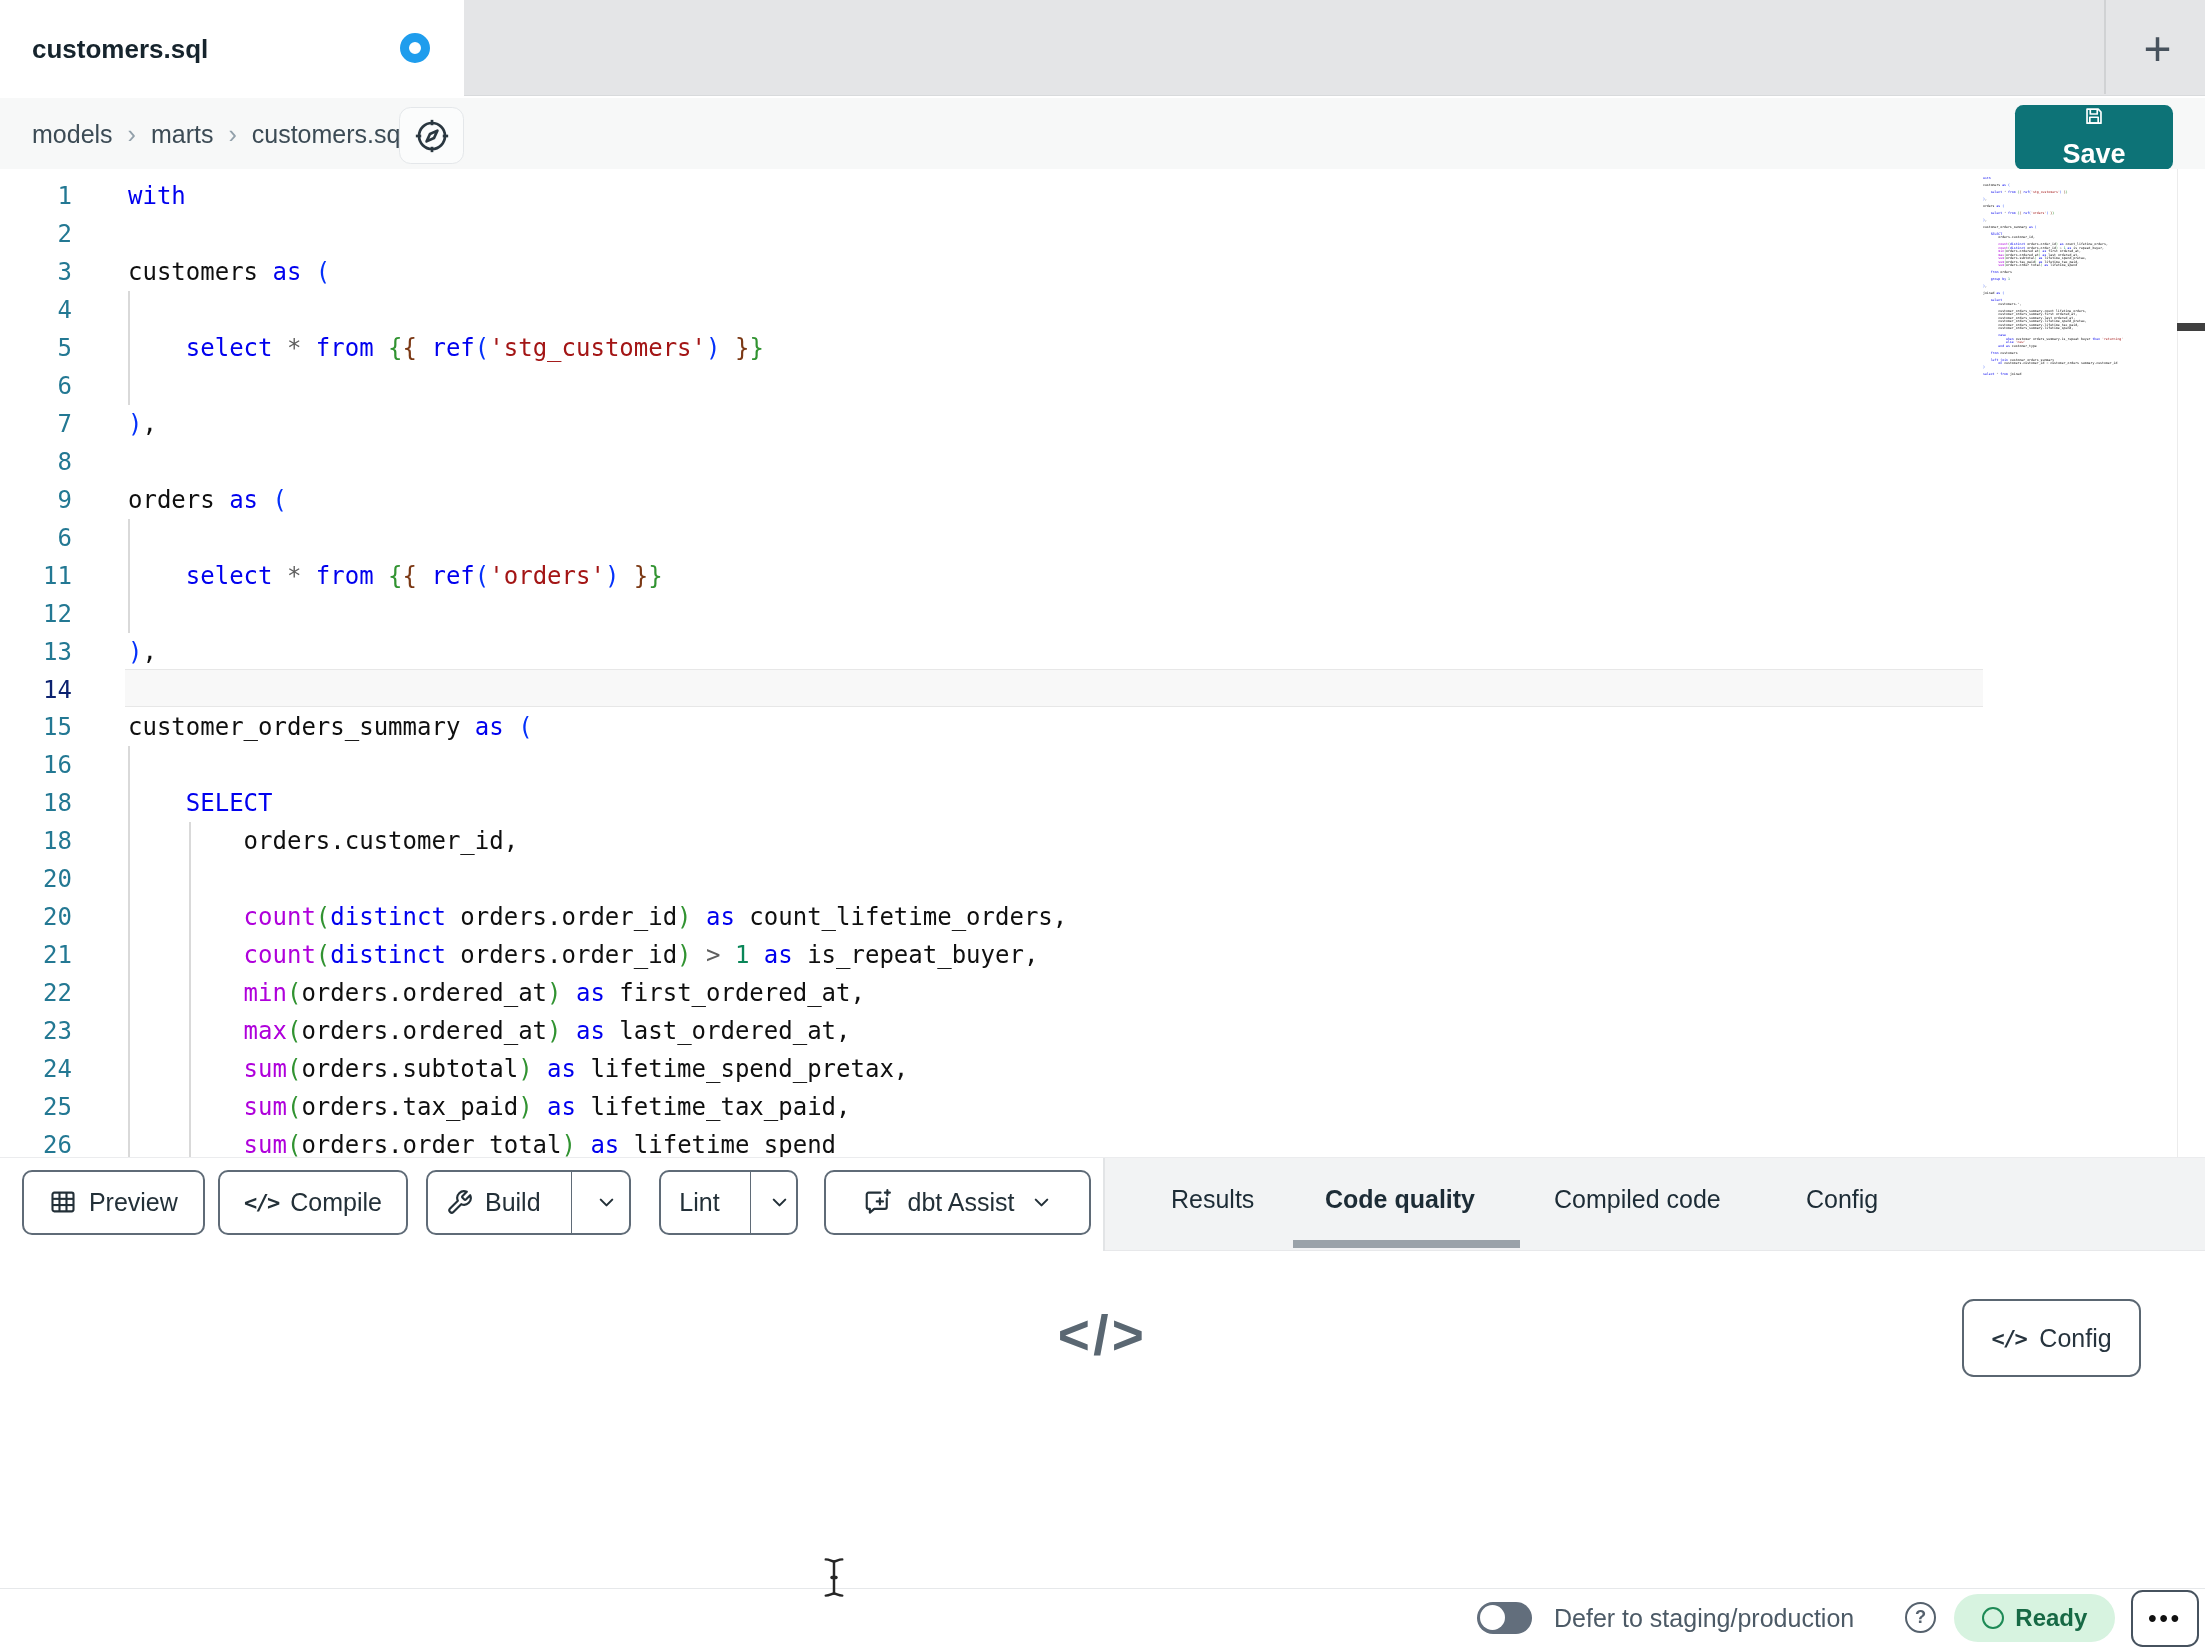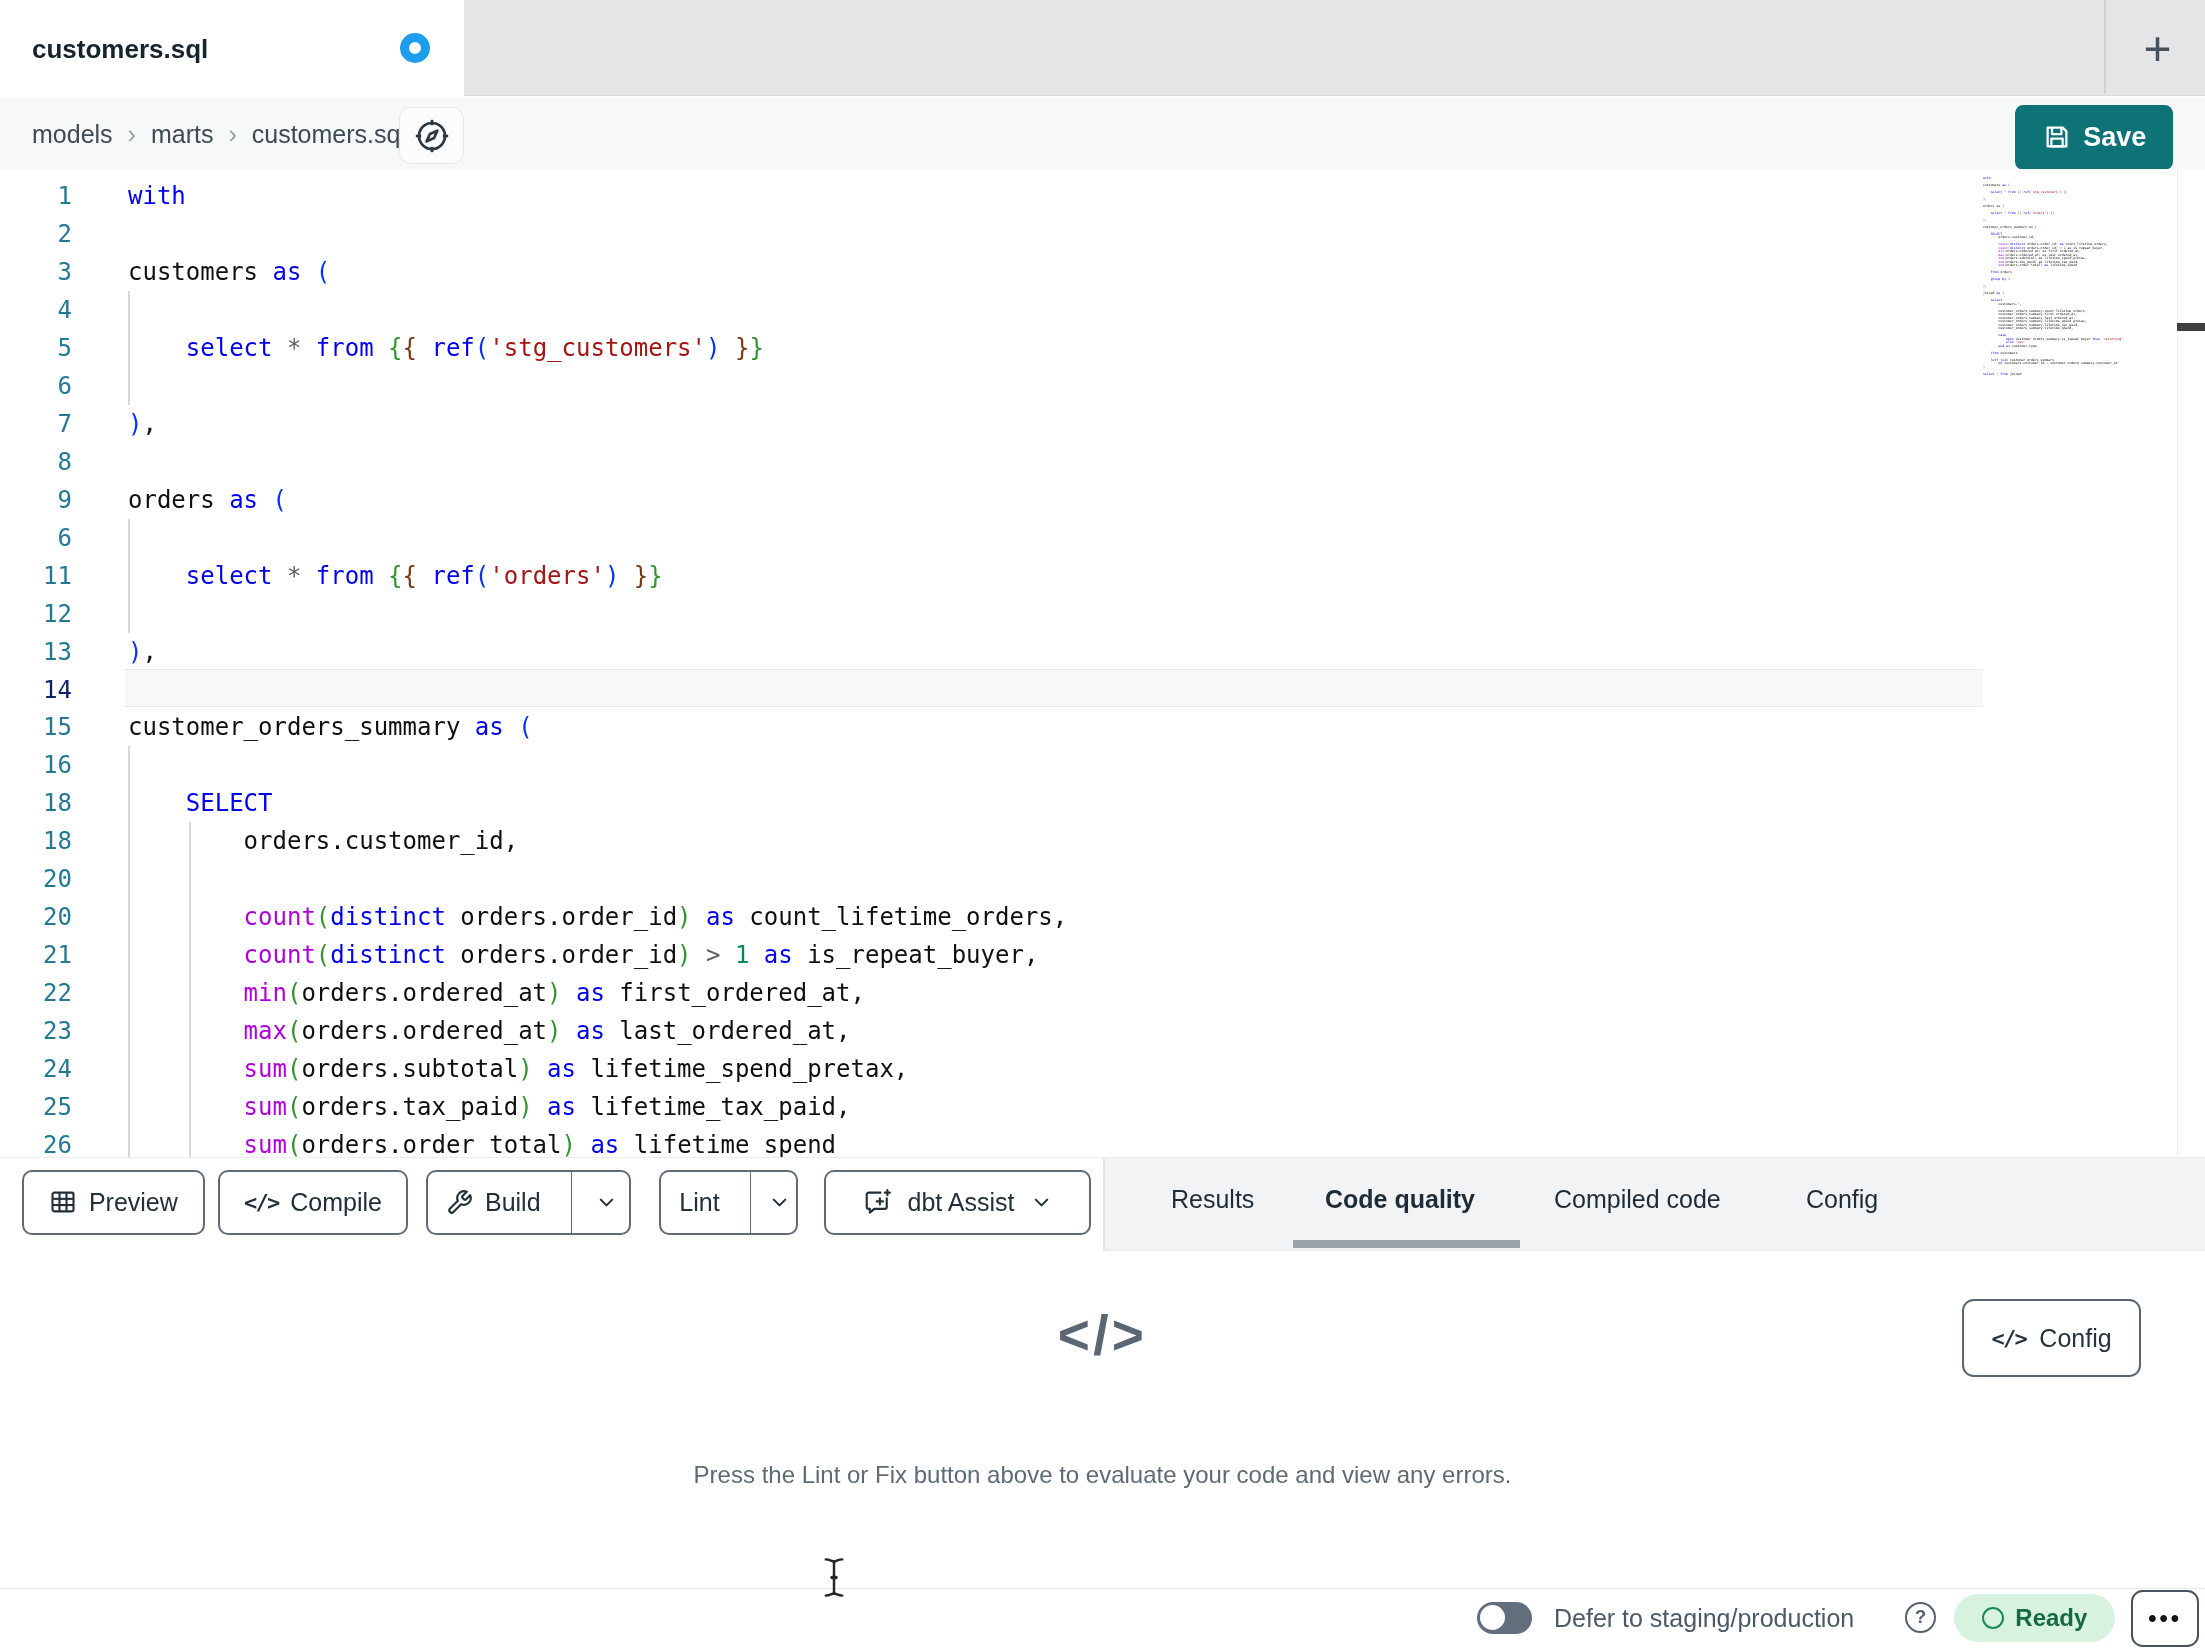--- a/index.html
+++ b/index.html
@@ -13,21 +13,21 @@
   .tab-title { margin-left:32px; font-size:26px; font-weight:700; color:#16242d; }
   .dirty-dot { position:absolute; left:400px; top:33px; width:30px; height:30px; border:9.2px solid #1f9ded; border-radius:50%; background:#fff; }
   .tabbar-sep { position:absolute; left:2104px; top:0; width:1.7px; height:94px; background:#d0d2d4; }
   .new-tab { position:absolute; left:2124px; top:8.3px; width:67px; height:80px; display:flex; align-items:center; justify-content:center; font-size:48px; font-weight:200; color:#47525d; cursor:pointer; }
 
   
   .crumbbar { position:absolute; left:0; top:98px; width:2205px; height:72px; background:#f7f8f8; border-bottom:1.7px solid #ebecee; }
   .crumbs { position:absolute; left:32px; top:0; height:72px; display:flex; align-items:center; gap:15px; font-size:25px; color:#3c4b55; }
   .crumb-sep { color:#93a1ab; font-size:25px; }
   .compass-btn { position:absolute; left:399px; top:9.2px; width:65px; height:57px; background:#fbfcfc; border:1.7px solid #e4e7ea; border-radius:11.7px; display:flex; align-items:center; justify-content:center; }
-  .save-btn { position:absolute; left:2015px; top:6.7px; width:158px; height:65px; background:#0d7377; border:none; border-radius:8.3px; display:flex; align-items:center; justify-content:center; gap:11.7px; color:#fff; font-size:27px; font-weight:600; font-family:"Liberation Sans",sans-serif; cursor:pointer; }
+  .save-btn { position:absolute; left:2015px; top:6.7px; width:158px; height:65px; background:#0d7377; border:none; border-radius:8.3px; display:flex; align-items:center; justify-content:center; gap:11.7px; color:#fff; font-size:27px; font-weight:600; font-family:"Liberation Sans",sans-serif; cursor:pointer;flex-direction:column; }
 
   
   .editor { position:absolute; left:0; top:169px; width:2205px; height:988px; background:#fff; overflow:hidden; }
   .active-line-band { position:absolute; left:125px; width:1858px; background:#f8f8f8; border-top:1.7px solid #e7e7e7; border-bottom:1.7px solid #e7e7e7; }
   .guide { position:absolute; width:1.7px; background:#d9d9d9; }
   .gutter-num { position:absolute; left:0; width:72px; text-align:right; font-family:"DejaVu Sans Mono",monospace; font-size:24px; line-height:38px; color:#237893; }
   .gutter-num.active { color:#0b216f; }
   .code-line { position:absolute; left:128px; white-space:pre; font-family:"DejaVu Sans Mono",monospace; font-size:24px; line-height:38px; color:#0f0f0f; }
   .minimap { position:absolute; left:1983px; top:7.5px; width:193px; height:975px; overflow:hidden; }
   .minimap pre { font-family:"DejaVu Sans Mono",monospace; font-size:3.2px; line-height:3.5px; color:#222; white-space:pre; }
@@ -300,21 +300,20 @@
 
     <div class="rtab" style="left:1171px;">Results</div>
     <div class="rtab active" style="left:1325px;">Code quality</div>
     <div class="rtab" style="left:1554px;">Compiled code</div>
     <div class="rtab" style="left:1806px;">Config</div>
     <div class="rtab-underline"></div>
   </div>
 
   <div class="panel">
     <div class="empty-icon">&lt;/&gt;</div>
-    <div class="empty-subtitle">Press the Lint or Fix button above to evaluate your code and view any errors.</div>
     <button class="config-btn">
       <span class="code-glyph">&lt;/&gt;</span>
       <span>Config</span>
     </button>
   </div>
 
   <div class="statusbar">
     <div class="toggle">
         <div class="knob"></div>
       </div>

